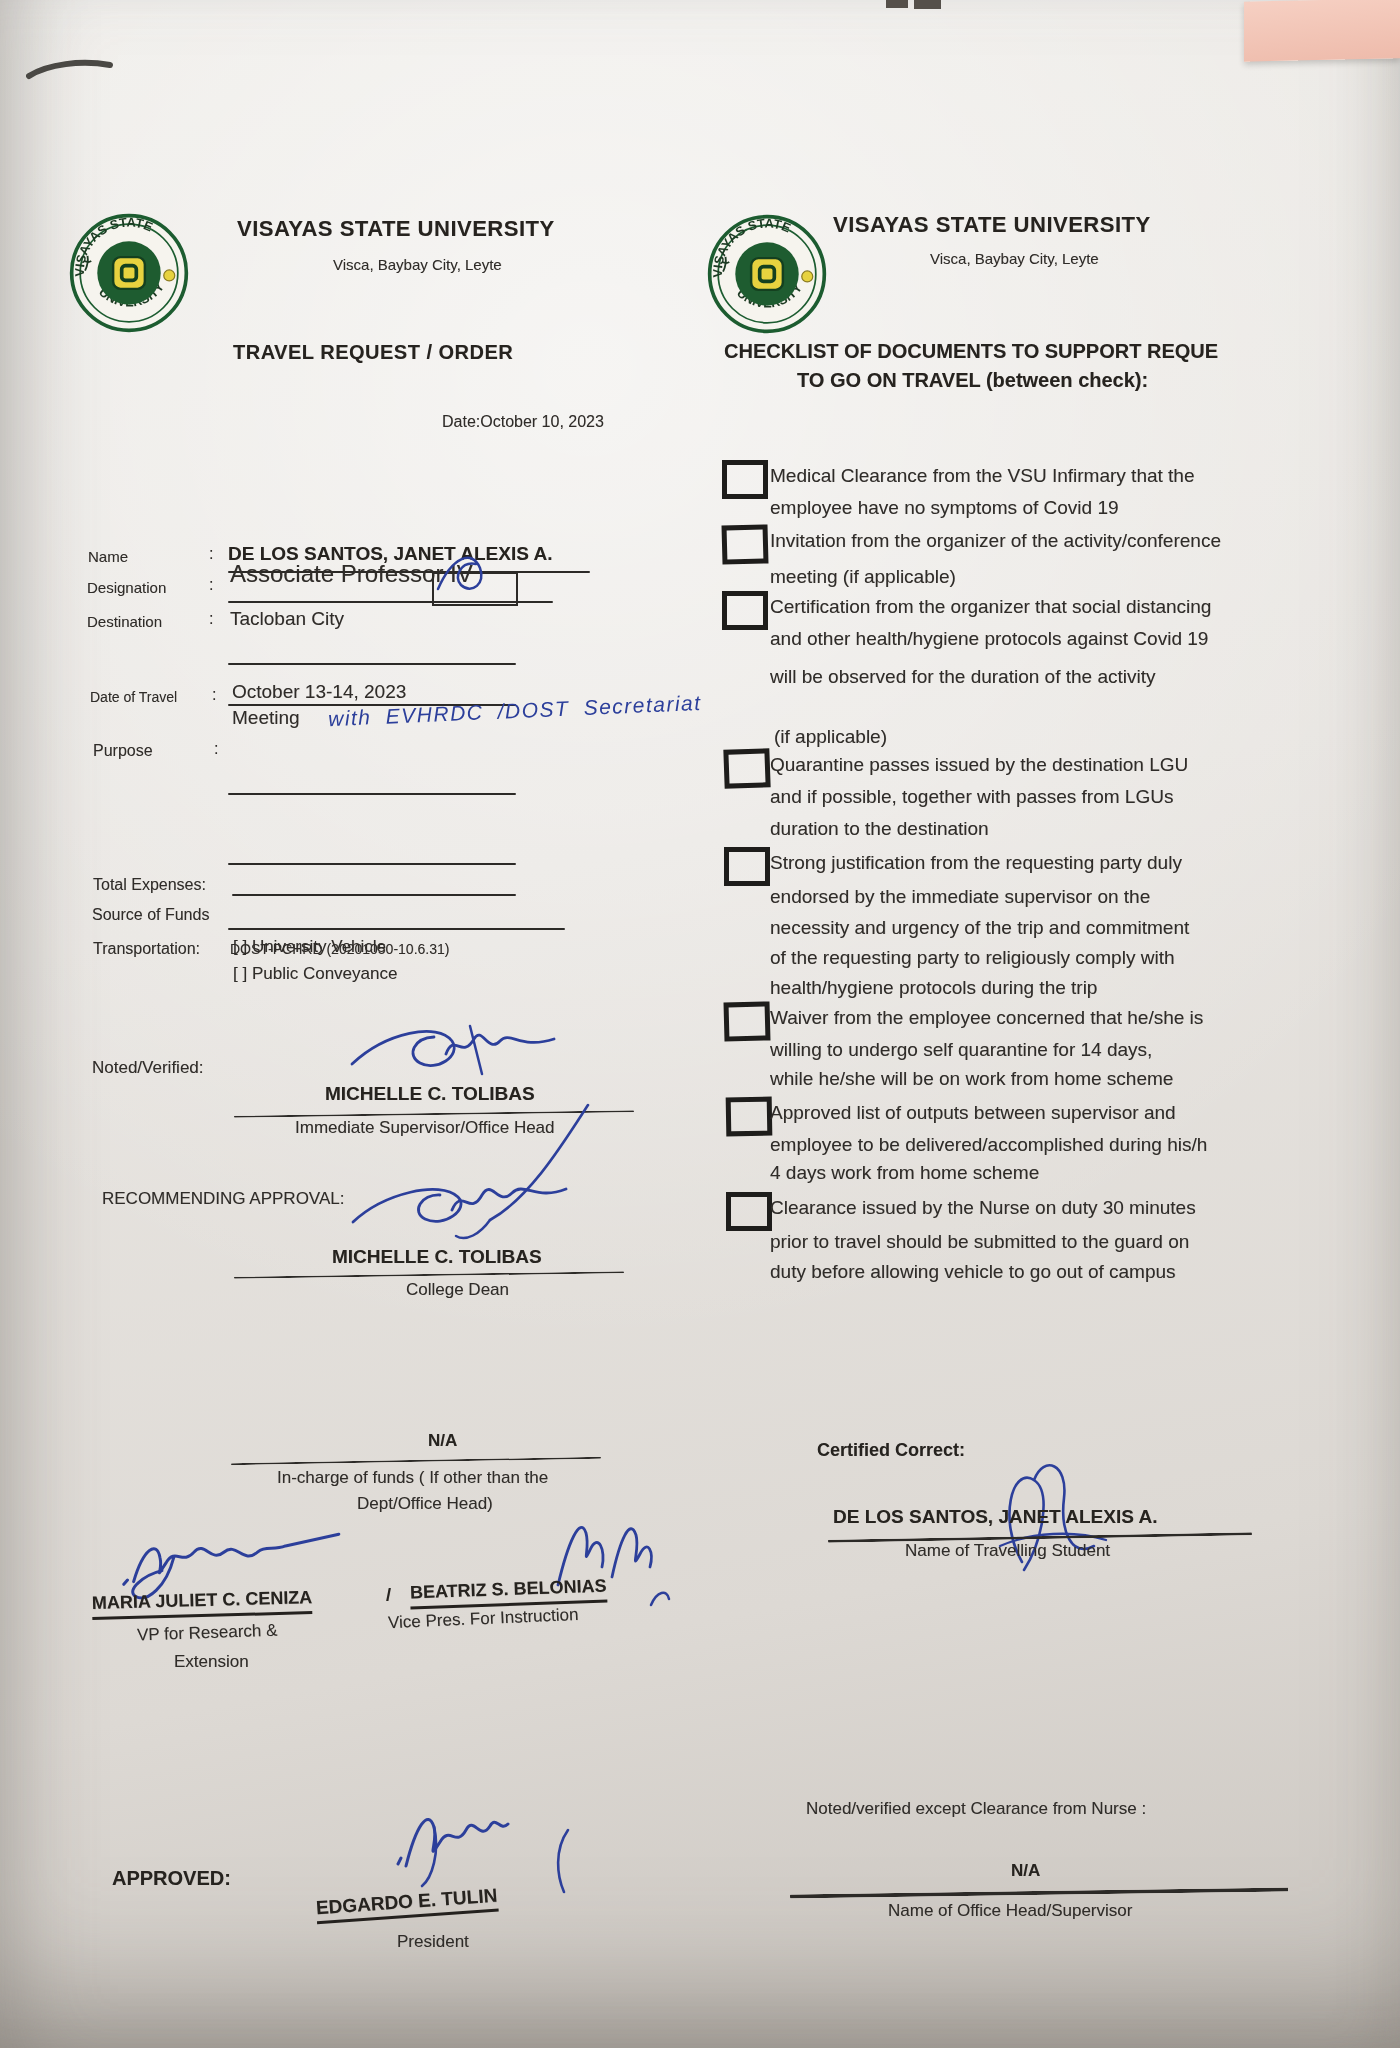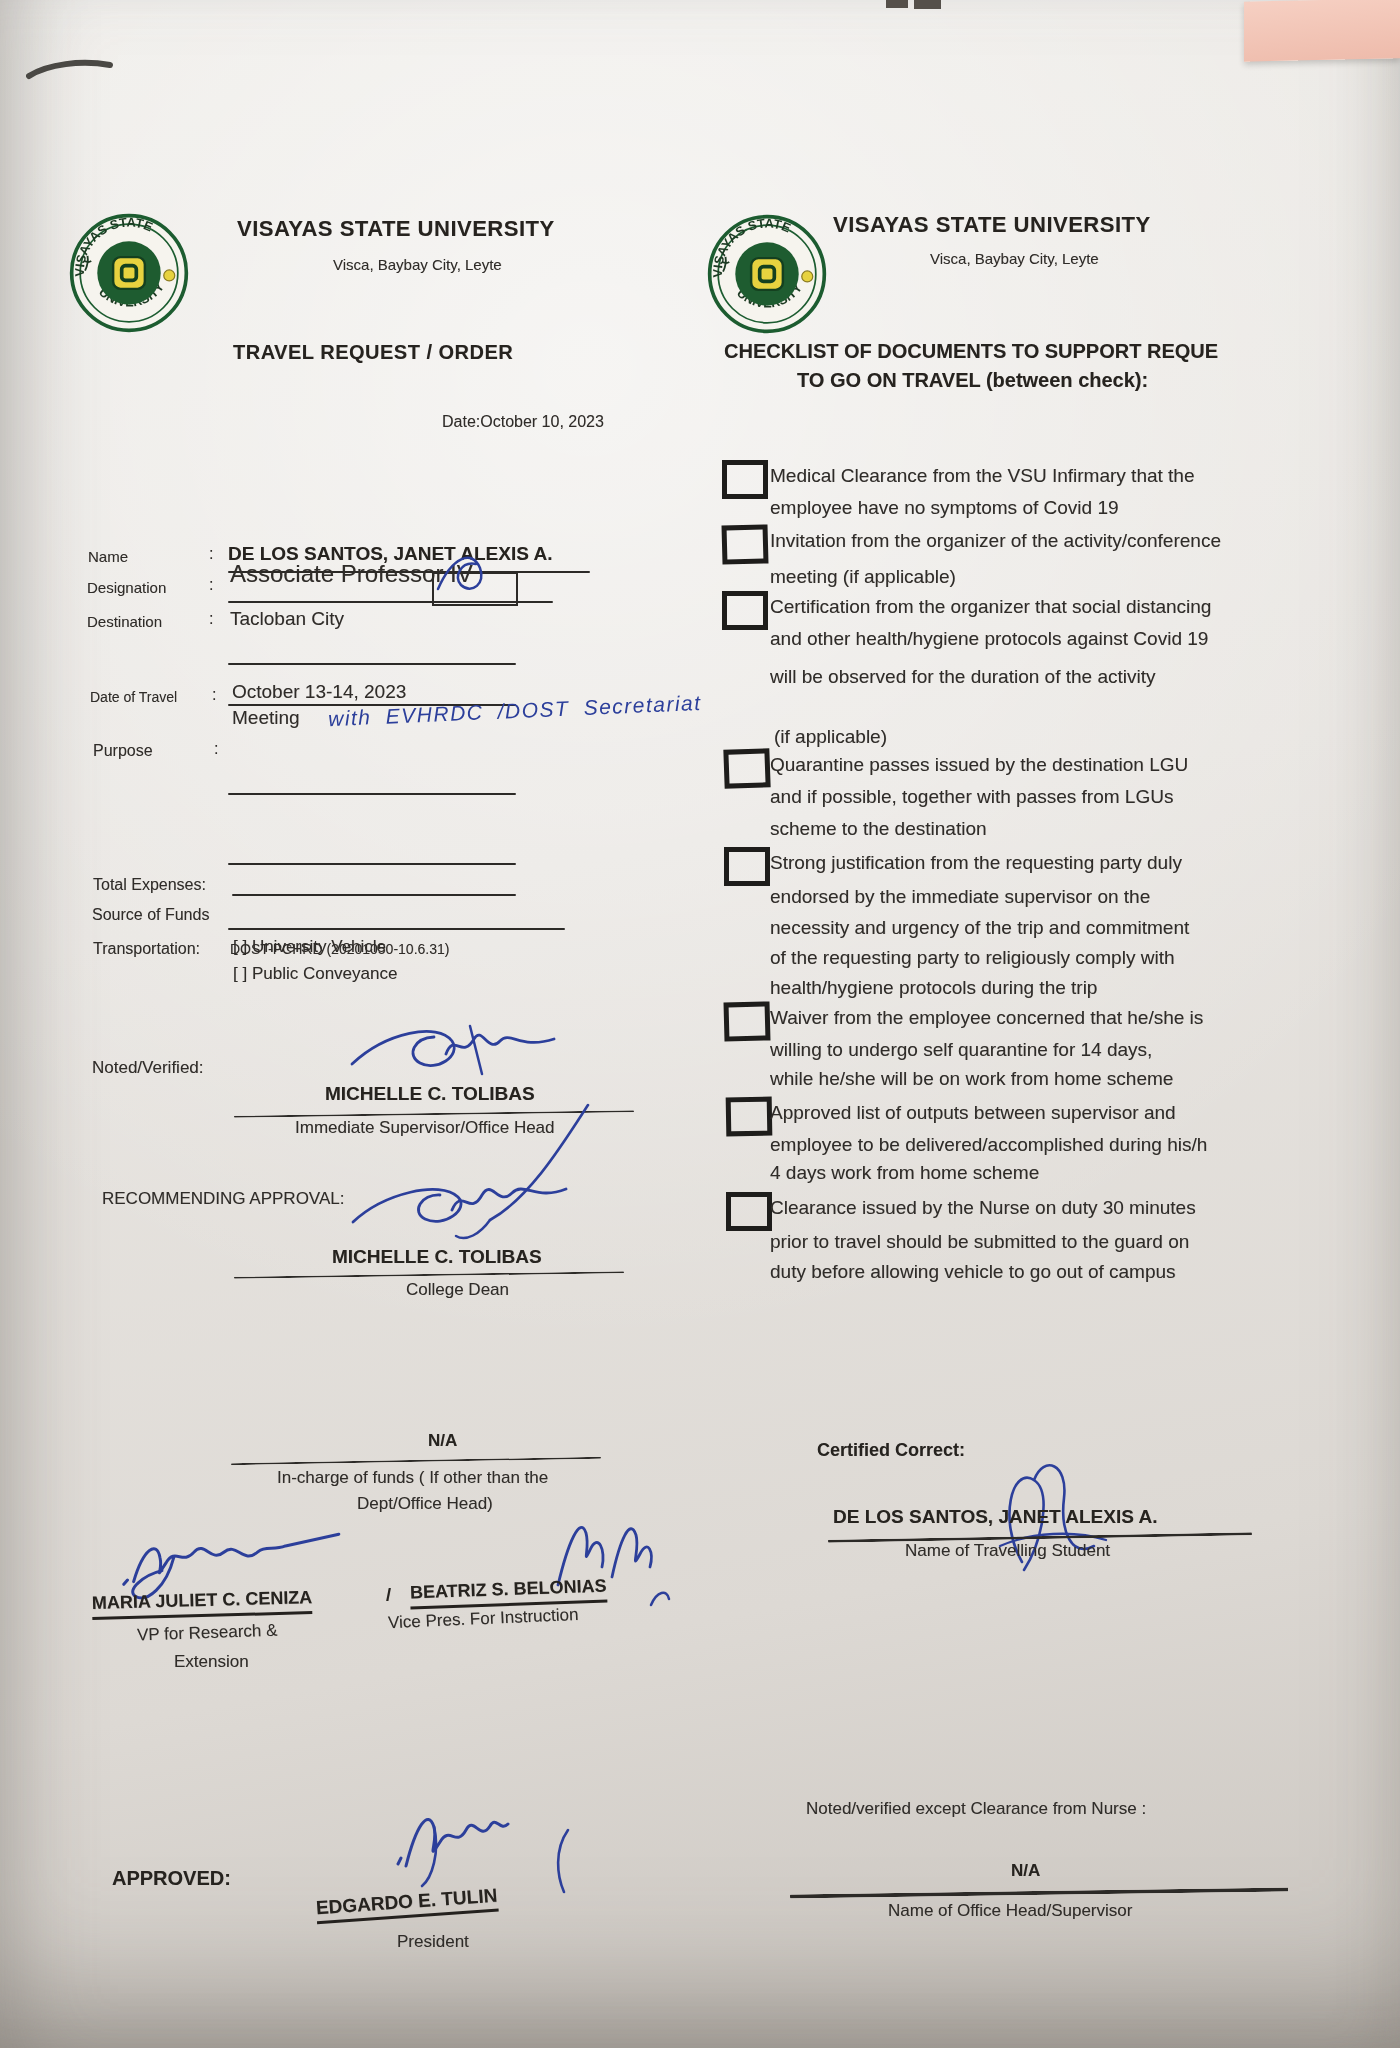--- a/index.html
+++ b/index.html
@@ -191,21 +191,21 @@
     <div class="t" style="left:70px;top:465px;font-size:19px;">Medical Clearance from the VSU Infirmary that the</div>
     <div class="t" style="left:70px;top:497px;font-size:19px;">employee have no symptoms of Covid 19</div>
     <div class="t" style="left:70px;top:530px;font-size:19px;">Invitation from the organizer of the activity/conference</div>
     <div class="t" style="left:70px;top:566px;font-size:19px;">meeting (if applicable)</div>
     <div class="t" style="left:70px;top:596px;font-size:19px;">Certification from the organizer that social distancing</div>
     <div class="t" style="left:70px;top:628px;font-size:19px;">and other health/hygiene protocols against Covid 19</div>
     <div class="t" style="left:70px;top:666px;font-size:19px;">will be observed for the duration of the activity</div>
     <div class="t" style="left:74px;top:726px;font-size:19px;">(if applicable)</div>
     <div class="t" style="left:70px;top:754px;font-size:19px;">Quarantine passes issued by the destination LGU</div>
     <div class="t" style="left:70px;top:786px;font-size:19px;">and if possible, together with passes from LGUs</div>
-    <div class="t" style="left:70px;top:818px;font-size:19px;">scheme to the destination</div>
+    <div class="t" style="left:70px;top:818px;font-size:19px;">duration to the destination</div>
     <div class="t" style="left:70px;top:852px;font-size:19px;">Strong justification from the requesting party duly</div>
     <div class="t" style="left:70px;top:886px;font-size:19px;">endorsed by the immediate supervisor on the</div>
     <div class="t" style="left:70px;top:917px;font-size:19px;">necessity and urgency of the trip and commitment</div>
     <div class="t" style="left:70px;top:947px;font-size:19px;">of the requesting party to religiously comply with</div>
     <div class="t" style="left:70px;top:977px;font-size:19px;">health/hygiene protocols during the trip</div>
     <div class="t" style="left:70px;top:1007px;font-size:19px;">Waiver from the employee concerned that he/she is</div>
     <div class="t" style="left:70px;top:1039px;font-size:19px;">willing to undergo self quarantine for 14 days,</div>
     <div class="t" style="left:70px;top:1068px;font-size:19px;">while he/she will be on work from home scheme</div>
     <div class="t" style="left:70px;top:1102px;font-size:19px;">Approved list of outputs between supervisor and</div>
     <div class="t" style="left:70px;top:1134px;font-size:19px;">employee to be delivered/accomplished during his/h</div>

